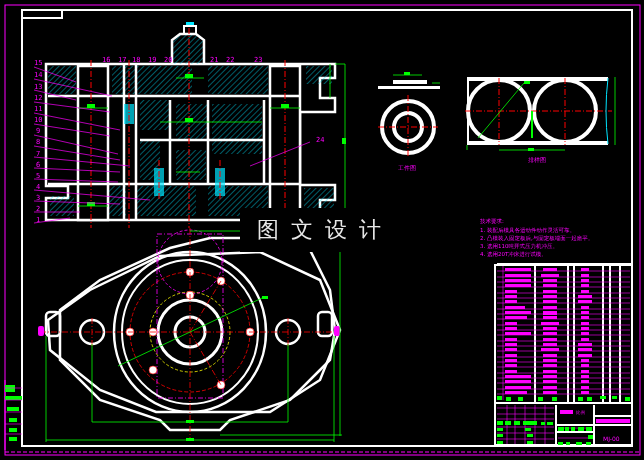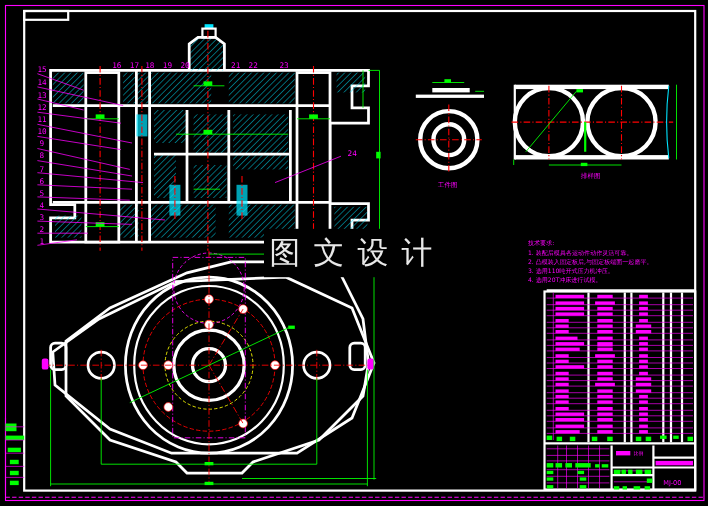--- a/index.html
+++ b/index.html
@@ -1,21 +1,21 @@
 <!DOCTYPE html>
 <html><head>
 <meta charset="utf-8">
 <style>
   html, body { margin:0; padding:0; background:#000; }
   body { width:644px; height:460px; position:relative; overflow:hidden; font-family:"DejaVu Sans", sans-serif; }
   svg { position:absolute; left:0; top:0; }
   .watermark {
     position:absolute; left:240px; top:208px; width:170px; height:44px;
     background:#000; display:flex; align-items:center; justify-content:center;
-    color:#e8e8e8; font-family:"DejaVu Serif", serif; font-size:28px; letter-spacing:12px;
+    color:#e8e8e8; font-family:"DejaVu Serif", serif; font-size:22px; letter-spacing:12px;
   }
   .lbl { font-family:"DejaVu Sans Mono", monospace; font-size:7px; fill:#ff00ff; }
   .note { font-family:"DejaVu Sans", sans-serif; font-size:5.5px; fill:#ff00ff; }
   .cap { font-family:"DejaVu Sans", sans-serif; font-size:6px; fill:#ff00ff; }
   .tb { font-family:"DejaVu Sans", sans-serif; font-size:4.5px; fill:#ff00ff; }
 </style>
 </head>
 <body>
 
 <svg width="644" height="460" viewBox="0 0 644 460">

